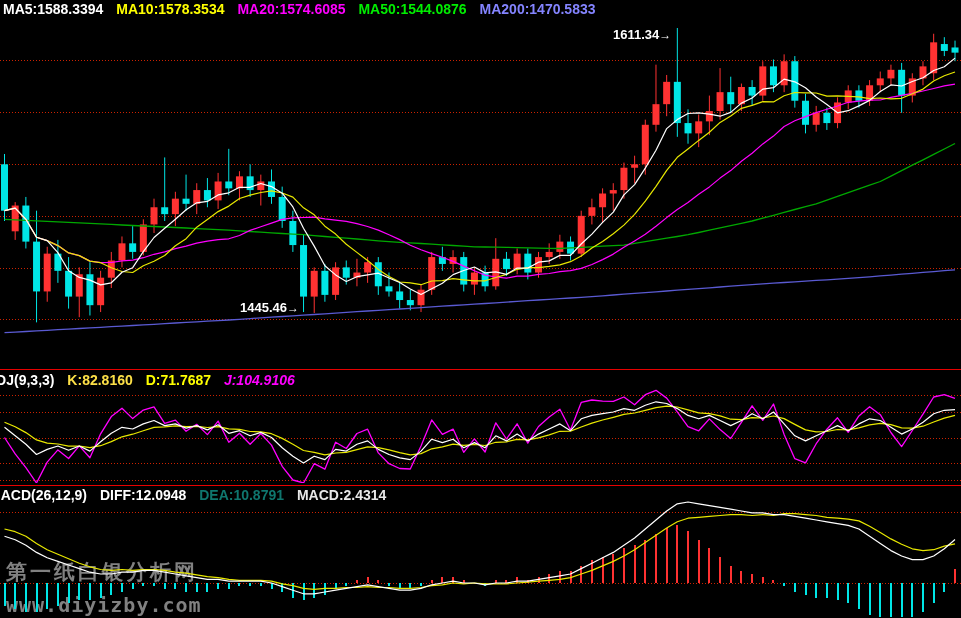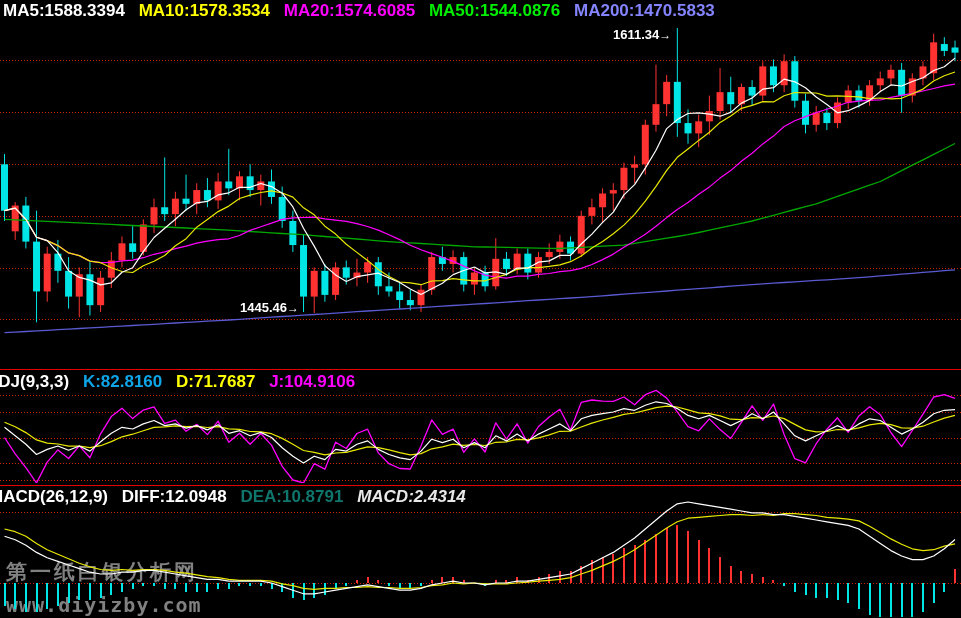--- a/index.html
+++ b/index.html
@@ -1,18 +1,18 @@
 <!DOCTYPE html>
 <html><head>
 <meta charset="utf-8">
 <style>
   html,body{margin:0;padding:0;background:#000;}
   #screen{position:relative;width:961px;height:618px;background:#000;overflow:hidden;
           font-family:"Liberation Sans","DejaVu Sans",sans-serif;}
-  .lblrow{position:absolute;white-space:nowrap;font-size:17px;font-weight:700;letter-spacing:0;}
+  .lblrow{position:absolute;white-space:nowrap;font-size:14px;font-weight:700;letter-spacing:0;}
   .lblrow span{margin-right:9px;}
   #chart-svg{position:absolute;left:0;top:0;z-index:2;}
   .annot{position:absolute;z-index:3;color:#fff;font-size:13px;font-weight:700;white-space:nowrap;}
   .annot .arr{font-size:12px;font-weight:400;}
   #watermark{position:absolute;left:6px;top:558px;z-index:1;color:#8f8f8f;opacity:.9;}
   #wm1{font-size:21px;font-weight:700;letter-spacing:3px;}
   #wm2{font-family:"DejaVu Sans Mono","Liberation Mono",monospace;font-size:20px;font-weight:700;letter-spacing:1px;margin-top:7px;}
 </style>
 </head>
 <body>
@@ -342,30 +342,30 @@
   <div class="lblrow" style="left:3px;top:1px;z-index:3;">
     <span style="color: rgb(255, 255, 255);">MA5:1588.3394</span>
     <span style="color: rgb(255, 255, 0);">MA10:1578.3534</span>
     <span style="color: rgb(255, 0, 255);">MA20:1574.6085</span>
     <span style="color: rgb(0, 238, 0);">MA50:1544.0876</span>
     <span style="color: rgb(132, 132, 255);">MA200:1470.5833</span>
   </div>
 
   <div class="lblrow" style="left:-14px;top:372px;z-index:3;">
     <span style="color: rgb(255, 255, 255);">KDJ(9,3,3)</span>
-    <span style="color: #0ea5e9;">K:82.8160</span>
+    <span style="color: #fde047;">K:82.8160</span>
     <span style="color: rgb(255, 255, 0);">D:71.7687</span>
-    <span style="color: rgb(255, 0, 255);">J:104.9106</span>
+    <span style="color: rgb(255, 0, 255); font-style: italic;">J:104.9106</span>
   </div>
 
   <div class="lblrow" style="left:-11px;top:487px;z-index:3;">
     <span style="color: rgb(255, 255, 255);">MACD(26,12,9)</span>
     <span style="color: rgb(255, 255, 255);">DIFF:12.0948</span>
     <span style="color: #0f766e;">DEA:10.8791</span>
-    <span style="color: rgb(232, 232, 232); font-style: italic;">MACD:2.4314</span>
+    <span style="color: rgb(232, 232, 232);">MACD:2.4314</span>
   </div>
 
   <div class="annot" style="left:613px;top:15px;margin-top:12px;">
     <span>1611.34</span><span class="arr">→</span>
   </div>
   <div class="annot" style="left:240px;top:300px;">
     <span>1445.46</span><span class="arr">→</span>
   </div>
 
 </div>

